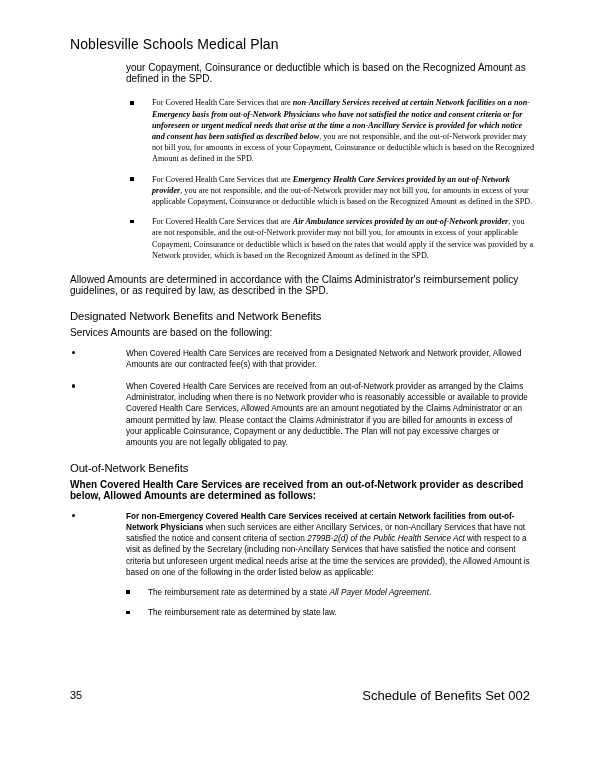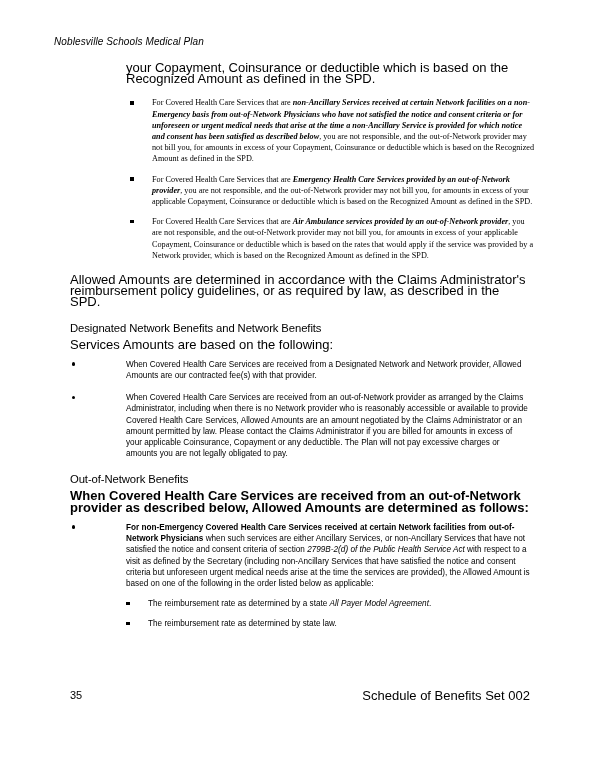--- a/index.html
+++ b/index.html
@@ -18,37 +18,36 @@
   .page {
     position: relative;
     width: 600px;
     height: 776px;
     box-sizing: border-box;
     padding: 0;
     overflow: hidden;
   }
   .running-head {
     position: absolute;
-    left: 54px;
+    left: 70px;
     top: 36px;
-    font-size: 10px;
+    font-size: 14px;
     letter-spacing: 0.1px;
     color: #000;
     white-space: nowrap;
-    font-style: italic;
   }
   .content {
     position: absolute;
     left: 70px;
     top: 62px;
     width: 460px;
   }
   p, .para {
     margin: 0;
-    font-size: 13px;
+    font-size: 10px;
     line-height: 11.2px;
     text-align: left;
     color: #000;
   }
   .spacer-md { height: 9px; }
   .spacer-lg { height: 13px; }
 
   
   .cont-para {
     margin-left: 56px;

